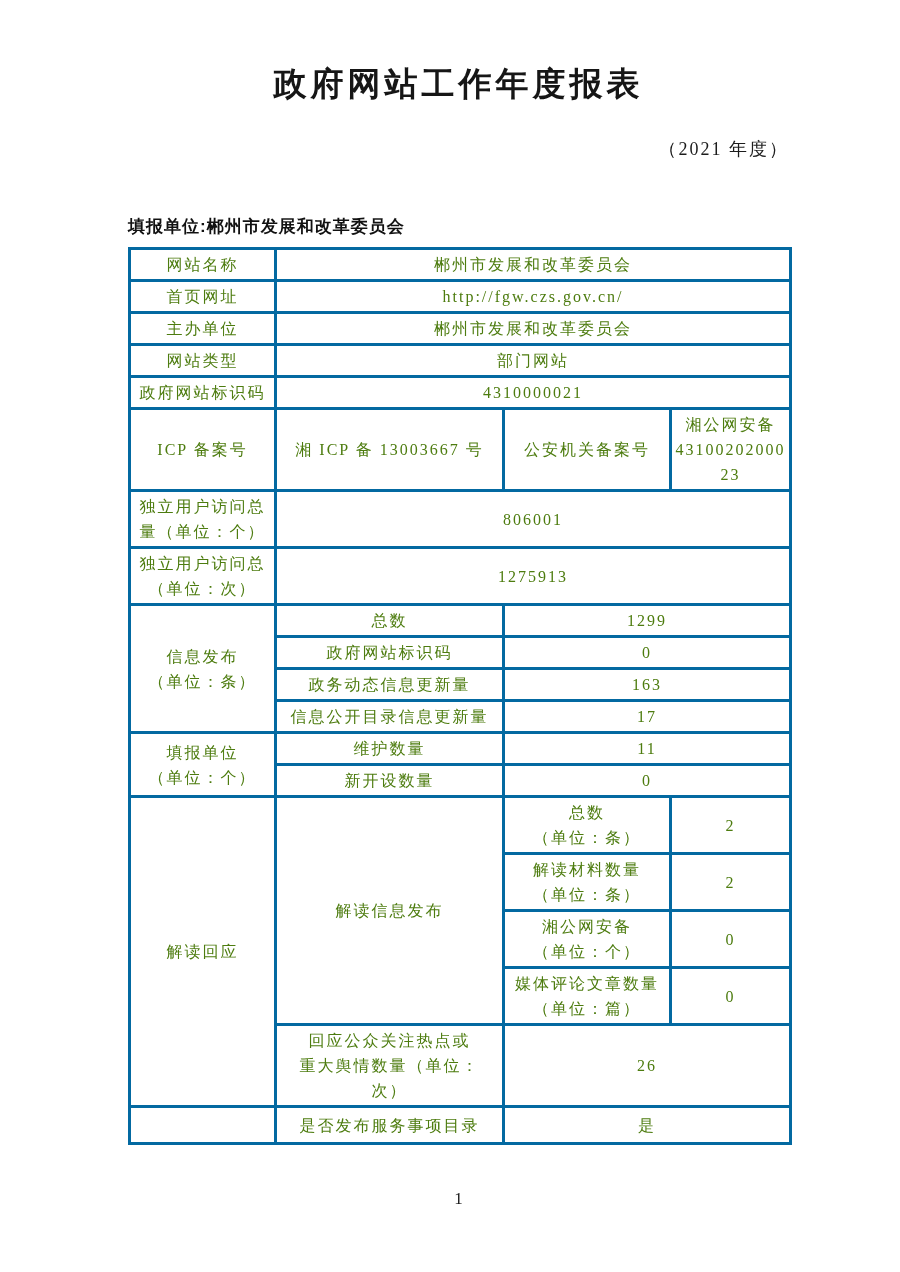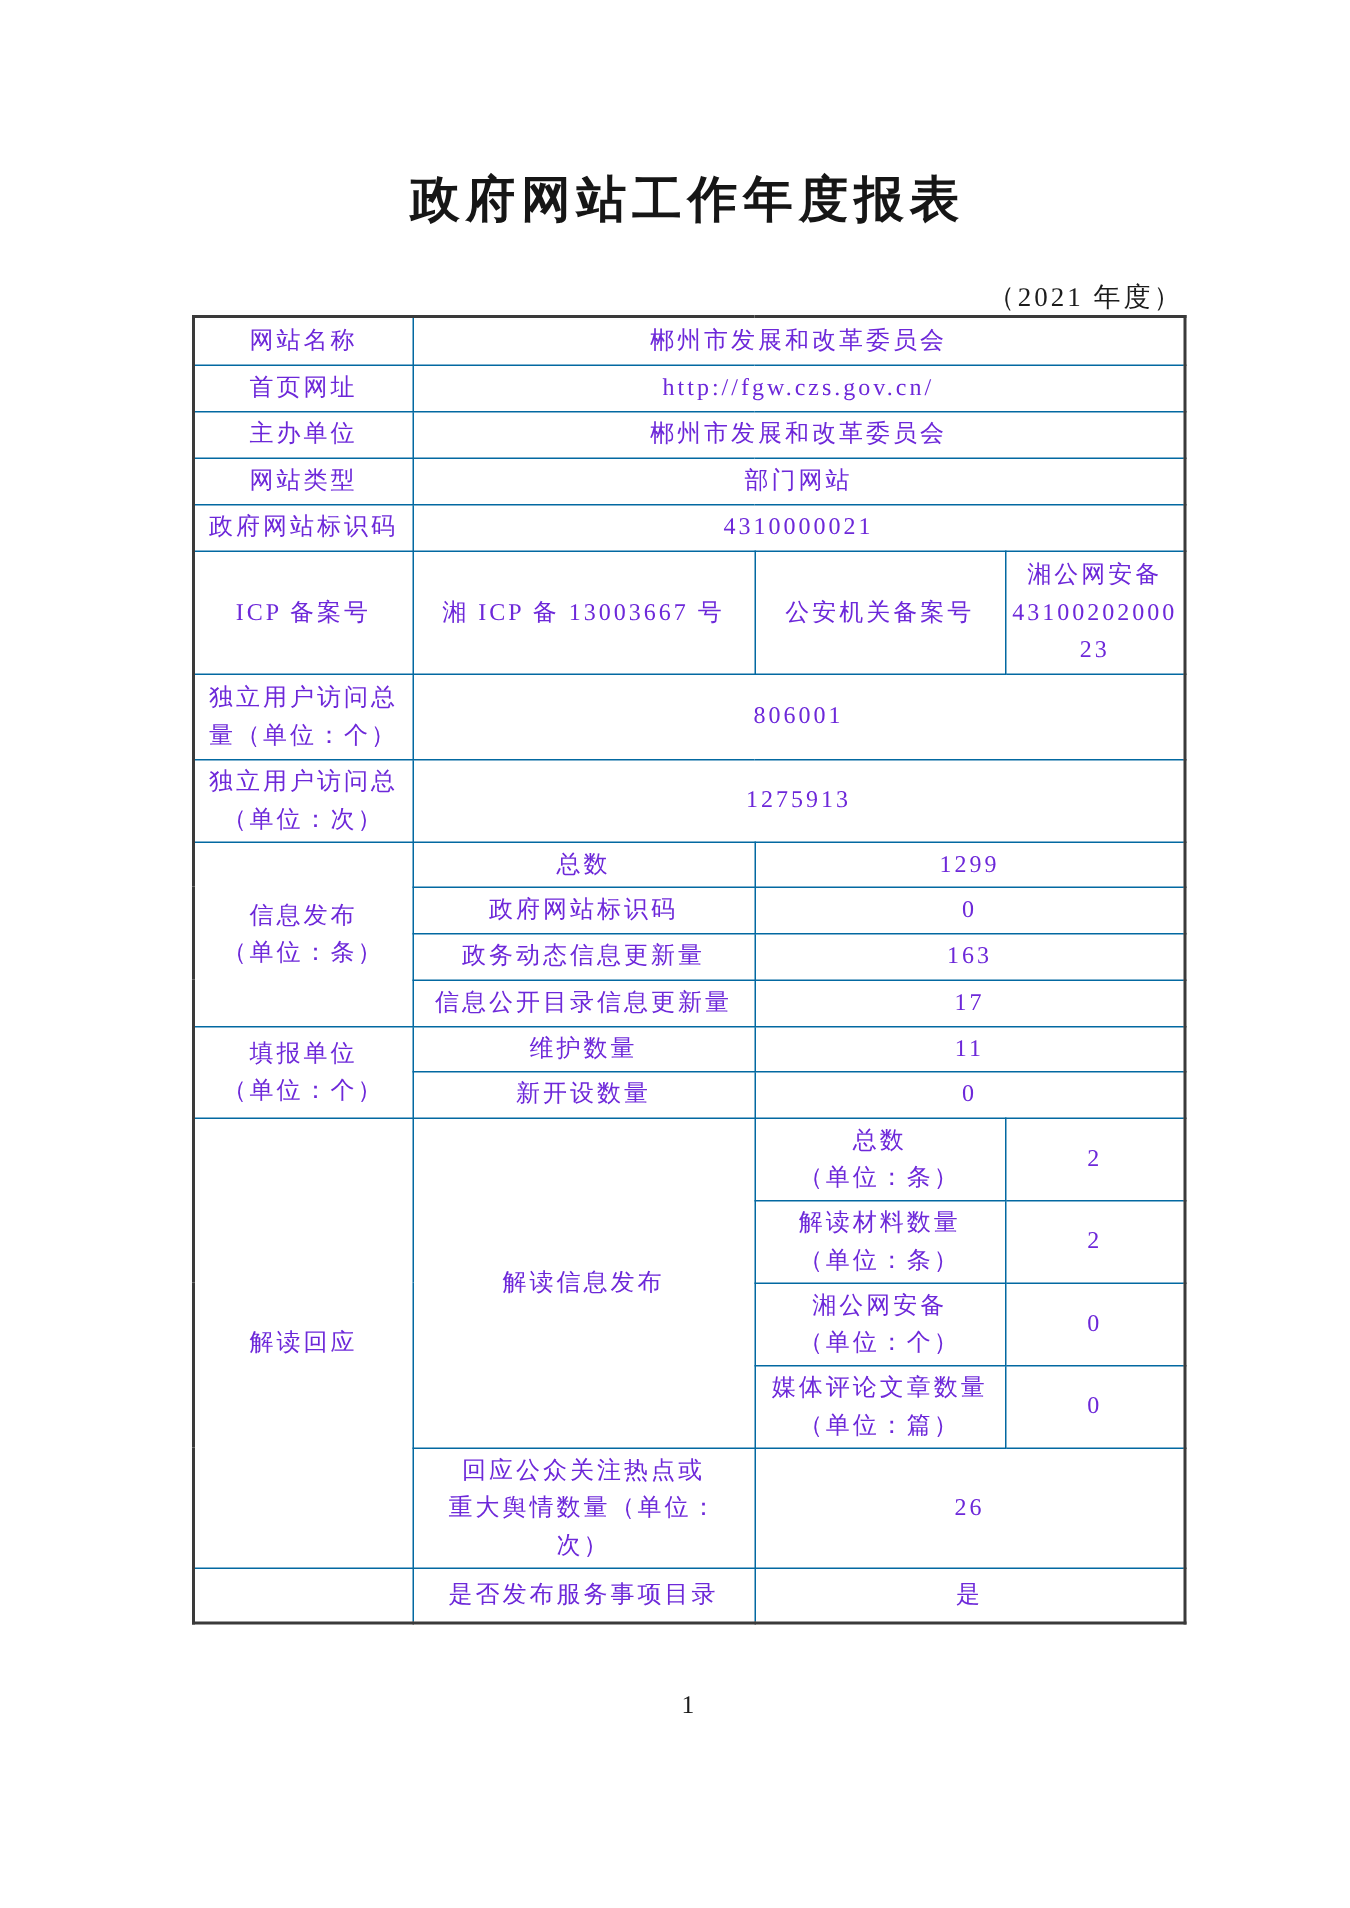--- a/index.html
+++ b/index.html
@@ -11,21 +11,21 @@
     font-family: "Liberation Serif", "DejaVu Serif", serif;
     color: #1c1c1c;
   }
   .sheet {
     position: absolute;
     left: 128px;
     top: 0;
     width: 661px;
   }
   .doc-title {
-    margin-top: 111px;
+    margin-top: 62px;
     text-align: center;
     font-family: "Liberation Sans", "DejaVu Sans", sans-serif;
     font-weight: bold;
     font-size: 33px;
     letter-spacing: 4px;
     color: #161616;
     white-space: nowrap;
   }
   .doc-subtitle {
     margin-top: 30px;
@@ -43,45 +43,46 @@
     letter-spacing: 1px;
     color: #111;
   }
   table.report {
     border-collapse: collapse;
     table-layout: fixed;
     width: 661px;
     border: 2px solid #3a3a3a;
   }
   table.report td {
-    border: 1px solid #0369a1;
+    border: 3px solid #0369a1;
     text-align: center;
     vertical-align: middle;
     font-size: 16px;
     letter-spacing: 2px;
     line-height: 25px;
     padding: 2px 0;
     white-space: pre-line;
-    color: #6d28d9;
+    color: #4d7c0f;
   }
   td.police-val { letter-spacing: 0.5px; padding: 2px 4px; margin-left: 36px; }
   .page-number {
     margin-top: 44px;
     text-align: center;
     font-size: 17px;
     color: #1c1c1c;
   }
 </style>
 </head>
 <body>
 
 <div class="sheet">
   <div class="doc-title">政府网站工作年度报表</div>
   <div class="doc-subtitle">（2021 年度）</div>
 
+  <div class="filer-line"><span>填报单位:</span><span>郴州市发展和改革委员会</span></div>
 
   <table class="report">
     <colgroup>
       <col style="width:146px">
         <col style="width:228px">
         <col style="width:167px">
         <col style="width:120px">
     </colgroup>
     <tbody>
       <tr style="height:32px">

